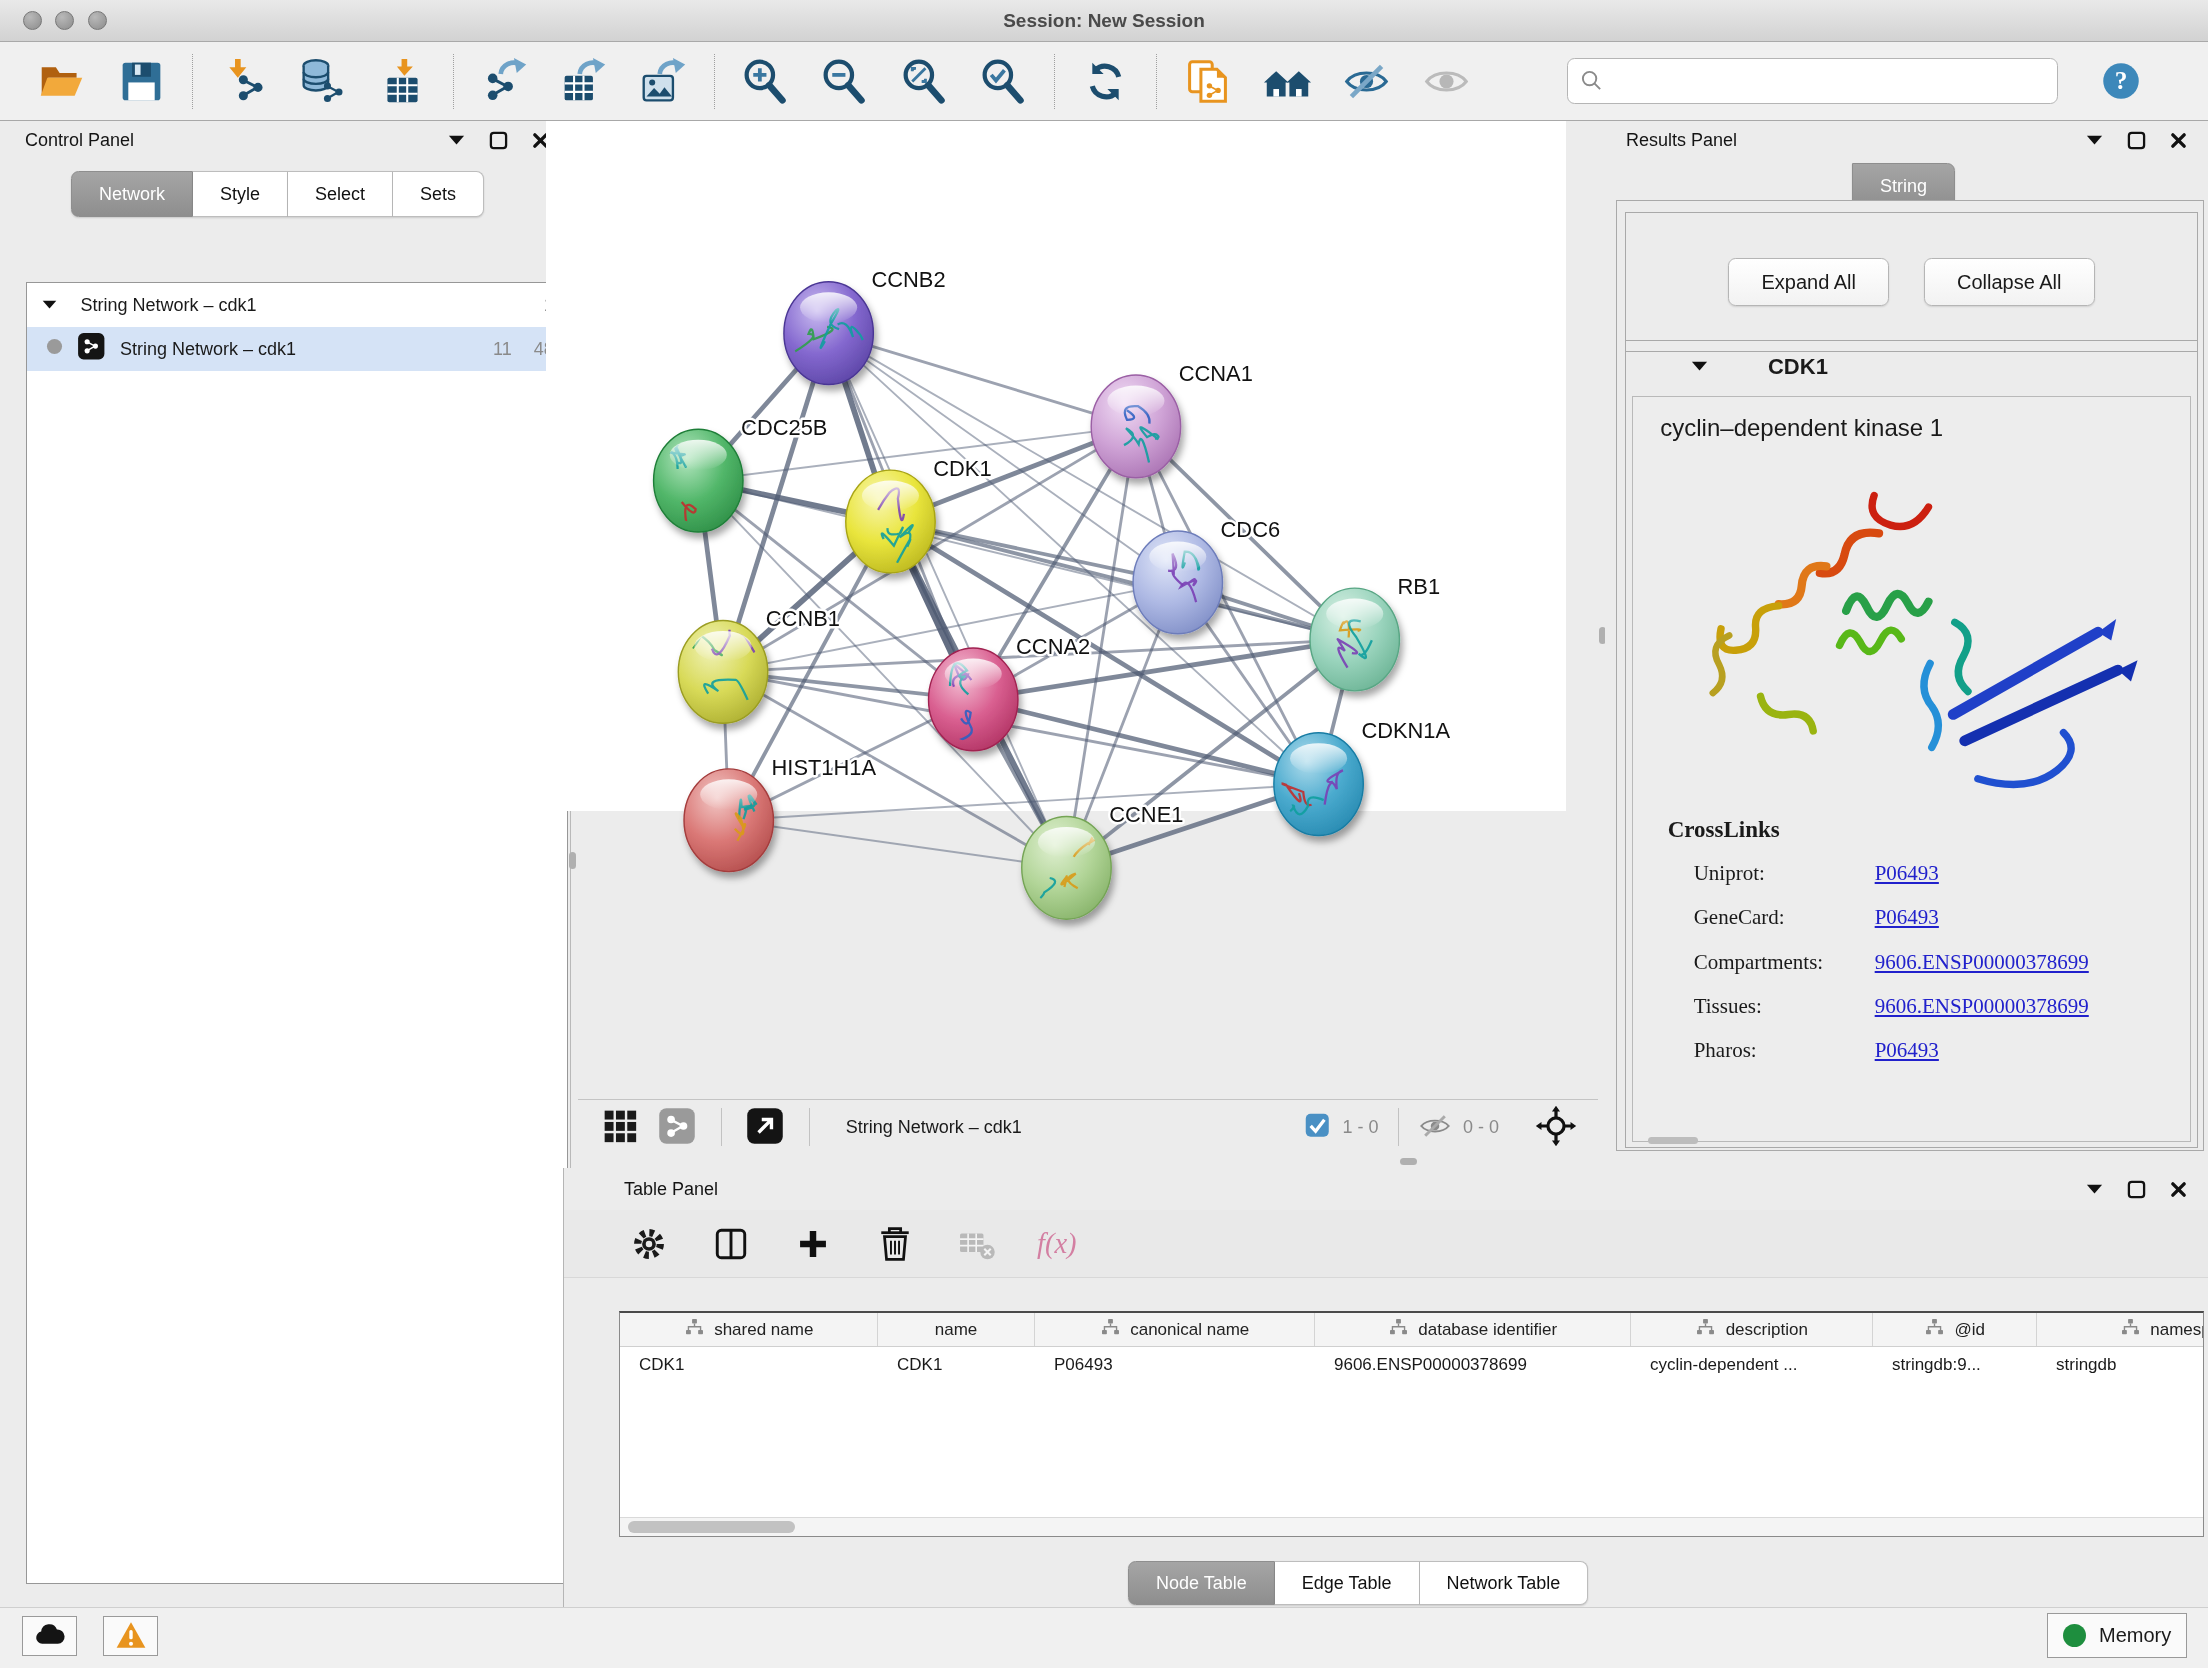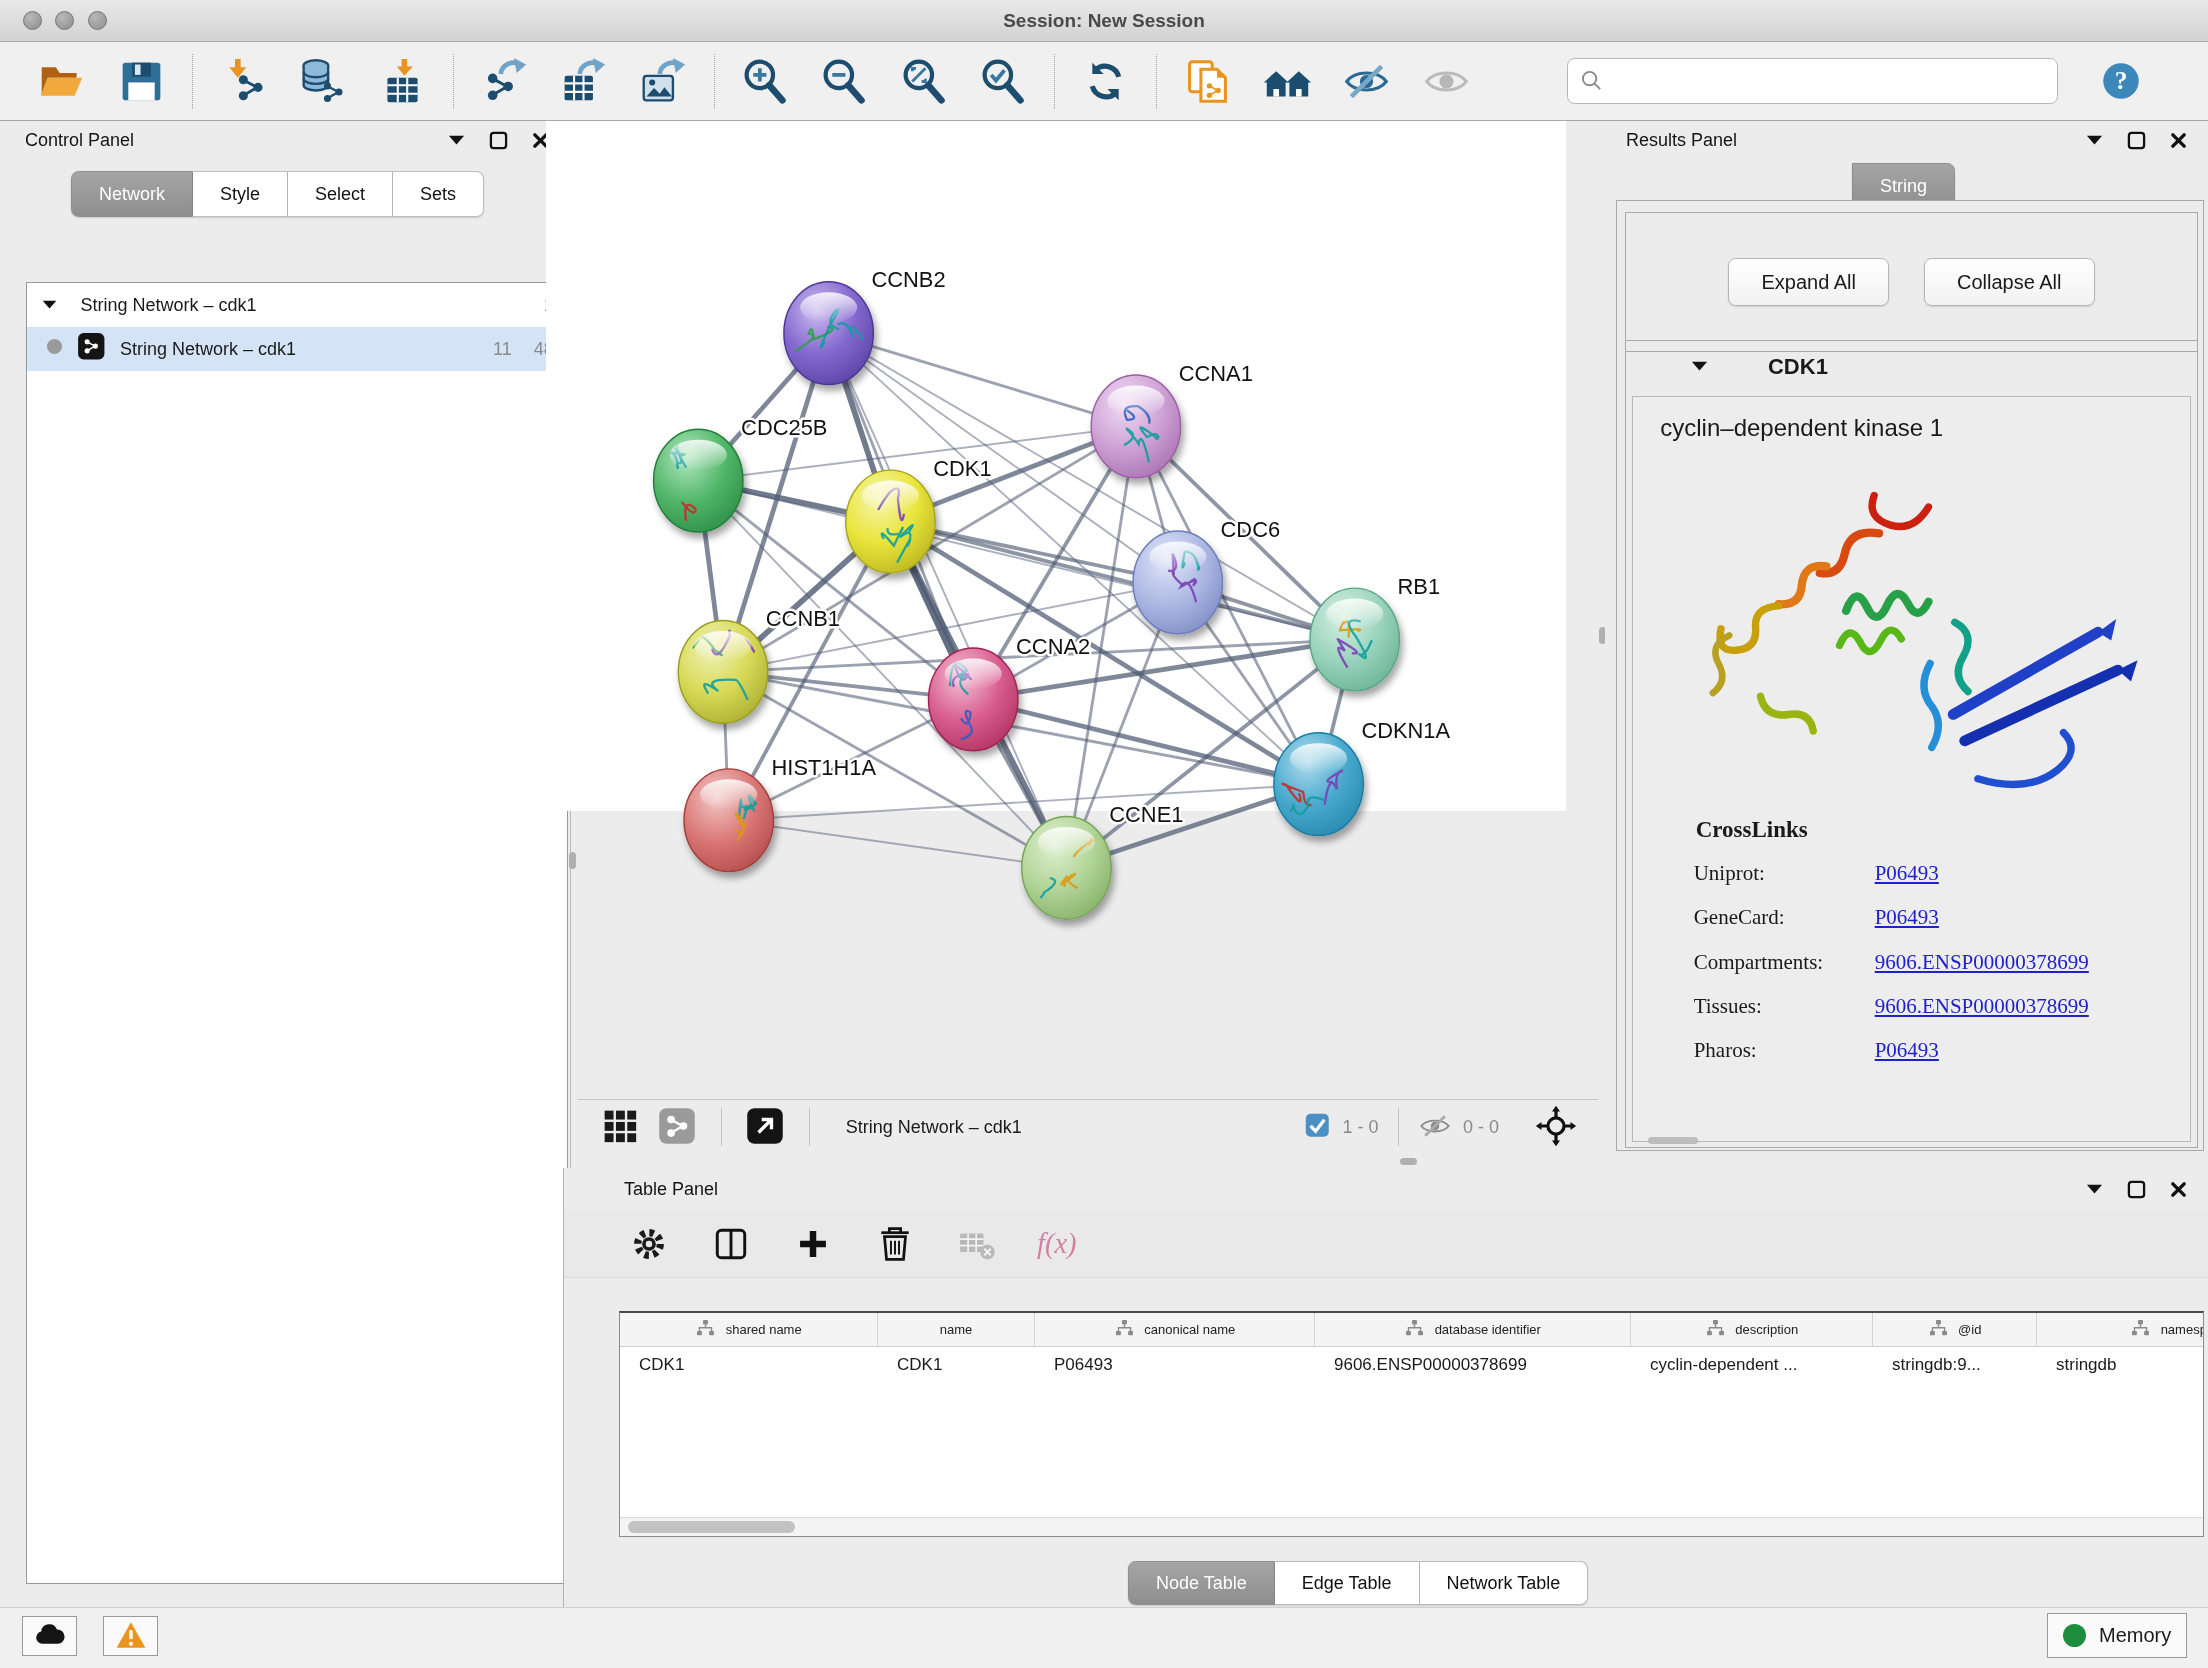--- a/index.html
+++ b/index.html
@@ -77,39 +77,39 @@
   .rp-btn{height:48px;padding:0 32px;background:linear-gradient(#ffffff,#f2f2f2);border:1px solid #b5b5b5;
      border-radius:7.6px;font-size:20px;display:flex;align-items:center;box-shadow:0 1px 1.9px rgba(0,0,0,.12);}
   .rp-box2{position:absolute;left:7.6px;top:139px;width:573px;height:808px;border:1px solid #a9a9a9;}
   .rp-gene-hdr{height:51px;display:flex;align-items:center;}
   .rp-gene-hdr .tri{margin-left:64px;}
   .rp-gene{font-size:22px;font-weight:bold;margin-left:59px;}
   .rp-inner{position:absolute;left:5.7px;top:55px;width:559px;height:746px;border:1px solid #b9b9b9;
      background:#ededed;overflow:hidden;}
   .rp-desc{position:absolute;left:27.6px;top:17px;font-size:24px;}
   .rp-protein{position:absolute;left:27px;top:59px;}
-  .rp-xl-title{position:absolute;left:35px;top:420px;font-family:"Liberation Serif",serif;font-size:23px;font-weight:bold;margin-left:28px;}
+  .rp-xl-title{position:absolute;left:35px;top:420px;font-family:"Liberation Serif",serif;font-size:23px;font-weight:bold;}
   .rp-xl-row{position:absolute;left:61px;width:476px;font-family:"Liberation Serif",serif;font-size:21px;display:flex;}
   .rp-xl-row .xl-lbl{width:181px;}
   .rp-xl-row a{color:#2121cc;text-decoration:underline;}
   .rp-thumb{position:absolute;left:22px;bottom:2.9px;width:50px;height:7.6px;border-radius:3.8px;background:#bdbdbd;}
 
   
   .table-panel{position:absolute;left:563px;top:1168px;width:1645px;height:439px;background:#ececec;
      border-left:1px solid #b5b5b5;}
   .tp-header{padding-left:60px;height:42px;display:flex;align-items:center;font-size:18px;}
   .tp-toolbar{height:68px;display:flex;align-items:center;padding-left:63px;gap:38px;border-bottom:1px solid #d8d8d8;
      background:#e9e9e9;}
   .tp-btn{width:44px;height:44px;display:flex;align-items:center;justify-content:center;}
   .tp-btn.disabled{opacity:.5;}
   .fx{font-family:"Liberation Serif",serif;font-style:italic;font-size:28.5px;color:#be185d;}
   .tbl-box{position:absolute;left:55px;top:143px;right:3.8px;bottom:70px;background:#fff;
      border:1px solid #8a8a8a;border-top:2.9px solid #4a4a4a;overflow:hidden;}
   .tbl-headrow{display:flex;height:34px;background:#f4f4f4;border-bottom:1px solid #cfcfcf;}
-  .tbl-hc{display:flex;align-items:center;justify-content:center;gap:9.5px;font-size:13px;color:#222;
+  .tbl-hc{display:flex;align-items:center;justify-content:center;gap:9.5px;font-size:17px;color:#222;
      border-right:1px solid #d4d4d4;flex-shrink:0;overflow:hidden;}
   .tbl-row{display:flex;height:36px;}
   .tbl-c{display:flex;align-items:center;padding-left:19px;font-size:17px;flex-shrink:0;overflow:hidden;}
   .hscroll{position:absolute;left:0;right:0;bottom:0;height:19px;background:#f4f4f4;border-top:1px solid #d9d9d9;}
   .hthumb{position:absolute;left:7.6px;top:2.9px;width:167px;height:12.4px;border-radius:6.7px;background:#c2c2c2;}
   .tp-tabs{position:absolute;left:564px;bottom:1.9px;}
   .tp-tabs .seg-tab{height:44px;}
 
   
   .statusbar{position:absolute;left:0;top:1607px;width:2208px;height:61px;background:#f0f0f0;

